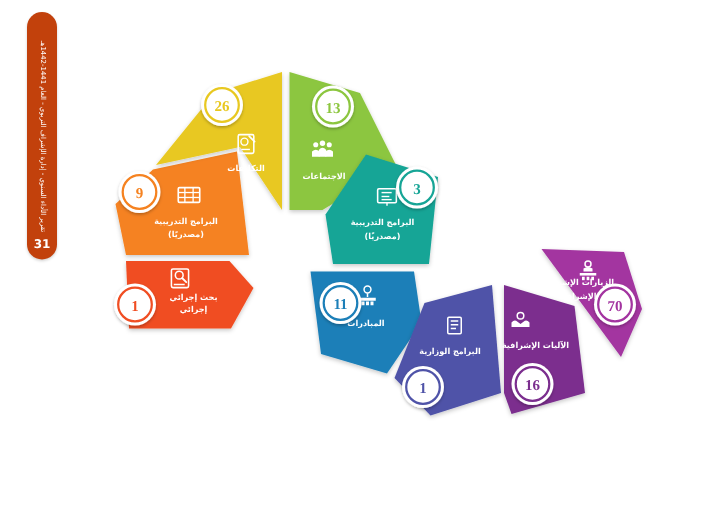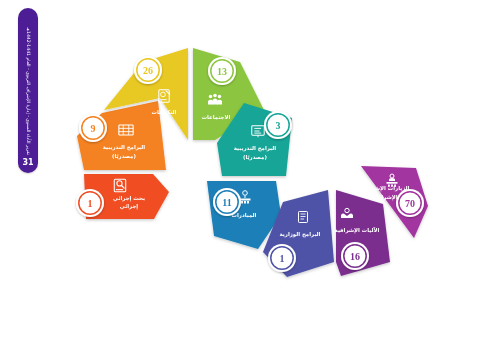--- a/index.html
+++ b/index.html
@@ -10,21 +10,21 @@
     overflow:hidden;
     position:relative;
   }
   #page{position:absolute;inset:0;}
 
   
   .sidetab{
     position:absolute;
     left:18px;top:8px;
     width:20px;height:165px;
-    background:#4c1d95;
+    background:#c2410c;
     border-radius:10px;
     box-shadow:0 1px 2px rgba(0,0,0,.18);
     overflow:hidden;
   }
   .sidetab-inner{
     position:absolute;
     left:50%;top:50%;
     transform:translate(-50%,-50%) rotate(90deg);
     transform-origin:center center;
     width:160px;

